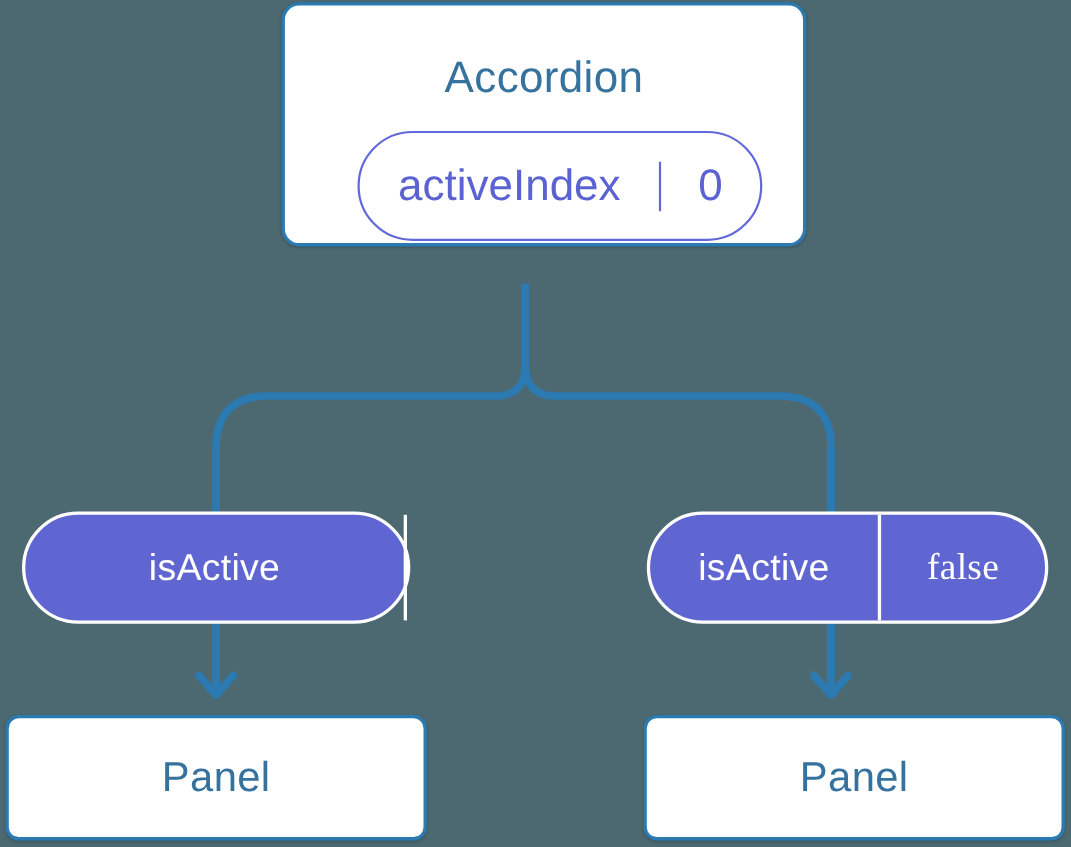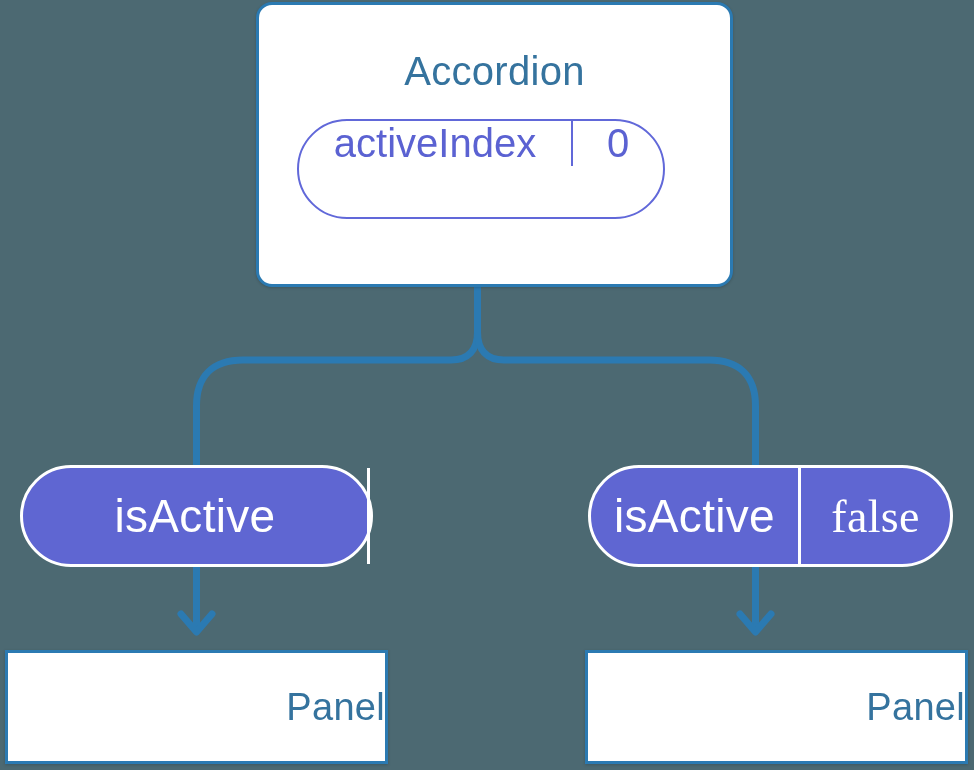--- a/index.html
+++ b/index.html
@@ -35,46 +35,46 @@
   .card {
     position: absolute;
     z-index: 2;
     box-sizing: border-box;
     background: var(--card-background, #FFFFFF);
     border: 3px solid var(--card-border, #2B7AB2);
     box-shadow: 0 1px 3px rgba(0,0,0,0.18);
   }
   .accordion-card {
     left: 256px; top: 2px;
-    width: 477px; height: 285px;
+    width: 477px; height: 222px;
     border-radius: 16px;
     padding-left: 16px;
   }
   .component-title {
     color: var(--component-text, #35739E);
     font-size: 40px;
     font-weight: 500;
     letter-spacing: 0.3px;
   }
   .accordion-title {
     position: absolute;
     left: 0; right: 0;
     top: 44px;
     text-align: center;
   }
   .state-pill {
     position: absolute;
-    left: 38px; top: 114px;
+    left: 66px; top: 114px;
     width: 368px; height: 100px;
     box-sizing: border-box;
     border: 2.5px solid var(--state-pill-border, #6168D9);
     border-radius: 50px;
     background: var(--card-background, #FFFFFF);
     display: flex;
-    align-items: flex-start;
+    align-items: center;
   }
   .state-pill .cell {
     display: flex;
     align-items: center;
     justify-content: center;
     color: var(--state-pill-text, #5B62D2);
     font-size: 40px;
     font-weight: 500;
   }
   .state-pill .name-cell {
@@ -97,37 +97,37 @@
     display: flex;
     align-items: stretch;
   }
   .prop-pill-left { left: 20px; width: 353px; }
   .prop-pill-right { left: 588px; width: 365px; }
   .prop-pill .cell {
     display: flex;
     align-items: center;
     justify-content: center;
     color: var(--prop-pill-text, #FFFFFF);
-    font-size: 46px;
+    font-size: 34px;
     font-weight: 500;
     letter-spacing: 0.3px;
   }
   .prop-pill .name-cell {
     flex: 1 1 auto;
     border-right: 3px solid var(--prop-pill-border, #FFFFFF);
   }
   .prop-pill-left .value-cell { width: 140px; flex: 0 0 auto; }
   .prop-pill-right .value-cell { width: 149px; flex: 0 0 auto; font-family: Liberation Serif, serif; }
   .panel-card {
     top: 650px;
     width: 383px; height: 114px;
-    border-radius: 0;
+    border-radius: 12px;
     display: flex;
     align-items: center;
-    justify-content: flex-end;
+    justify-content: center;
   }
   .panel-card .component-title { font-size: 38px; }
   .panel-card-left { left: 5px; }
   .panel-card-right { left: 585px; }
 </style>
 </head>
 <body>
 
 <div class="stage">
 

